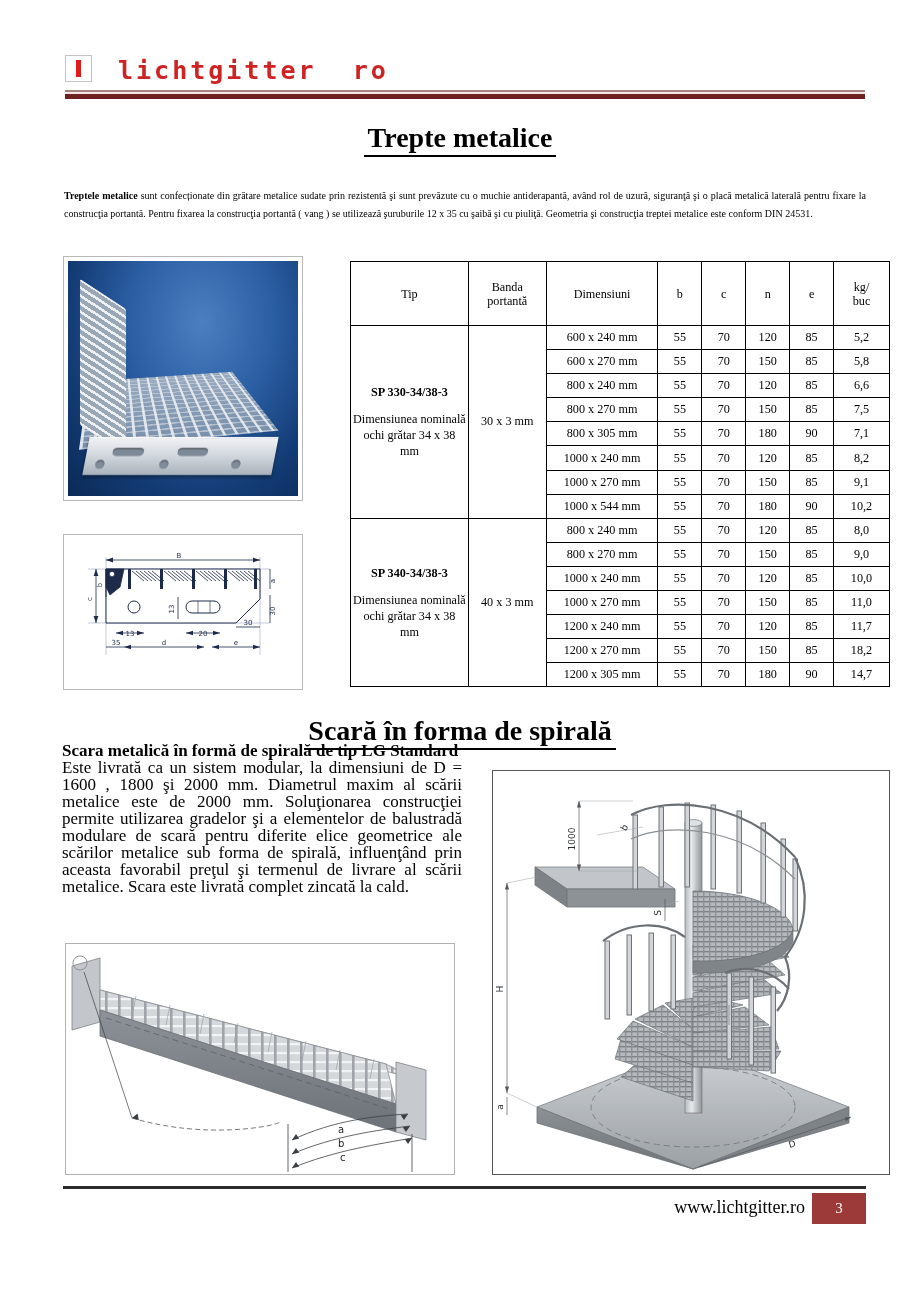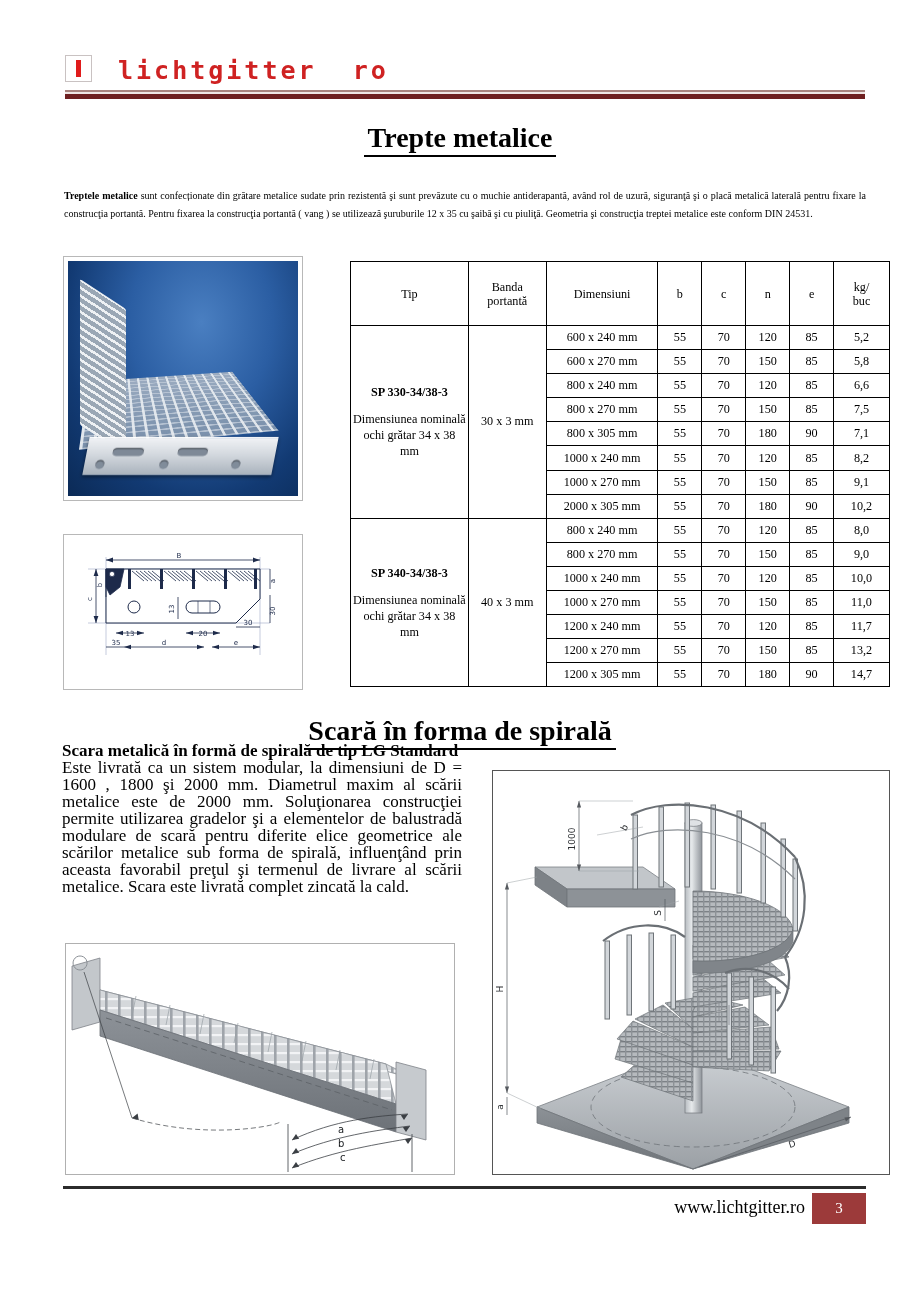--- a/index.html
+++ b/index.html
@@ -354,21 +354,21 @@
         </tr>
         <tr>
           <td class="col-dim">1000 x 270 mm</td>
           <td class="col-b">55</td>
           <td class="col-c">70</td>
           <td class="col-n">150</td>
           <td class="col-e">85</td>
           <td class="col-kg">9,1</td>
         </tr>
         <tr>
-          <td class="col-dim">2000 x 305 mm</td>
+          <td class="col-dim">1000 x 544 mm</td>
           <td class="col-b">55</td>
           <td class="col-c">70</td>
           <td class="col-n">180</td>
           <td class="col-e">90</td>
           <td class="col-kg">10,2</td>
         </tr>
         <tr>
           <td class="col-tip tip-cell" rowspan="7">
             <span class="code">SP 340-34/38-3</span>
             <span class="desc">Dimensiunea nominală ochi grătar 34 x 38 mm</span>
@@ -412,21 +412,21 @@
           <td class="col-n">120</td>
           <td class="col-e">85</td>
           <td class="col-kg">11,7</td>
         </tr>
         <tr>
           <td class="col-dim">1200 x 270 mm</td>
           <td class="col-b">55</td>
           <td class="col-c">70</td>
           <td class="col-n">150</td>
           <td class="col-e">85</td>
-          <td class="col-kg">13,2</td>
+          <td class="col-kg">18,2</td>
         </tr>
         <tr>
           <td class="col-dim">1200 x 305 mm</td>
           <td class="col-b">55</td>
           <td class="col-c">70</td>
           <td class="col-n">180</td>
           <td class="col-e">90</td>
           <td class="col-kg">14,7</td>
         </tr>
       </tbody>

